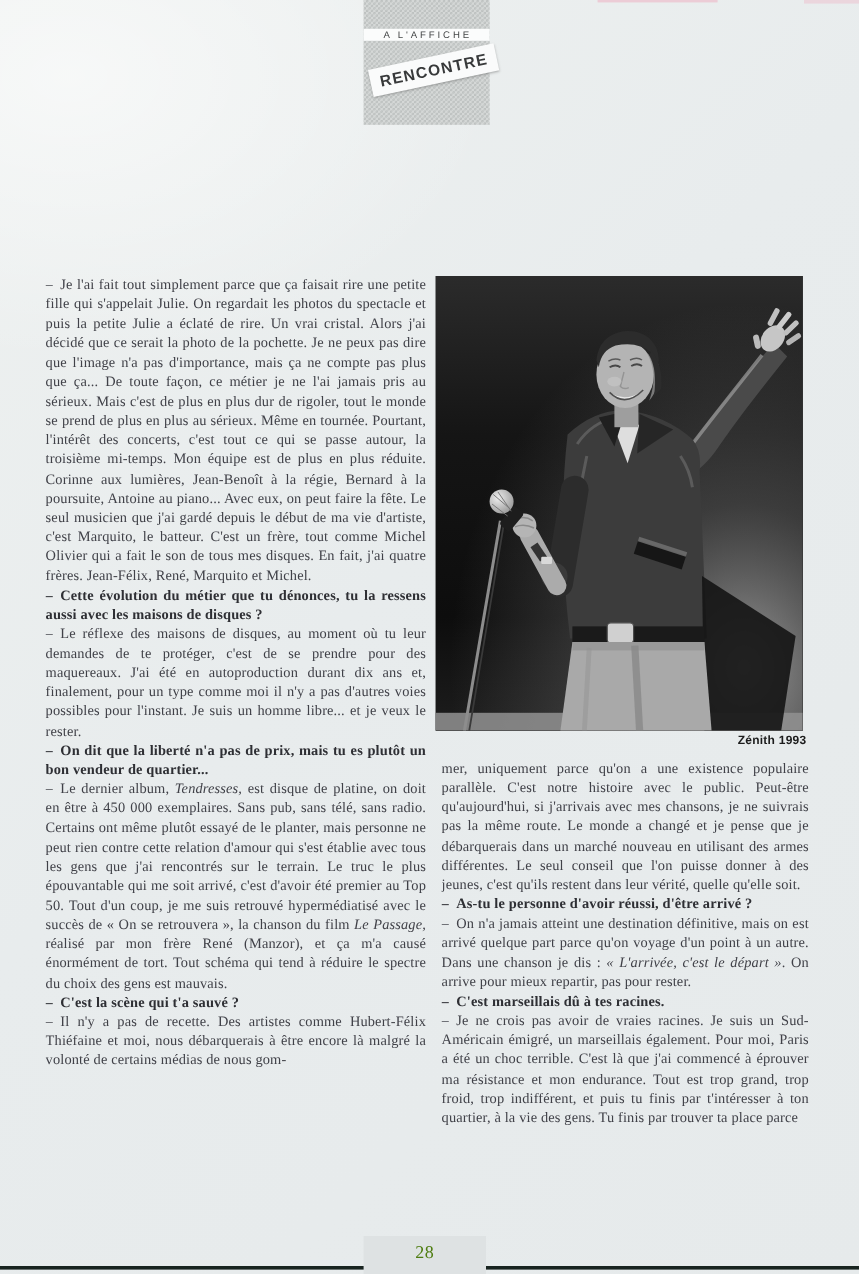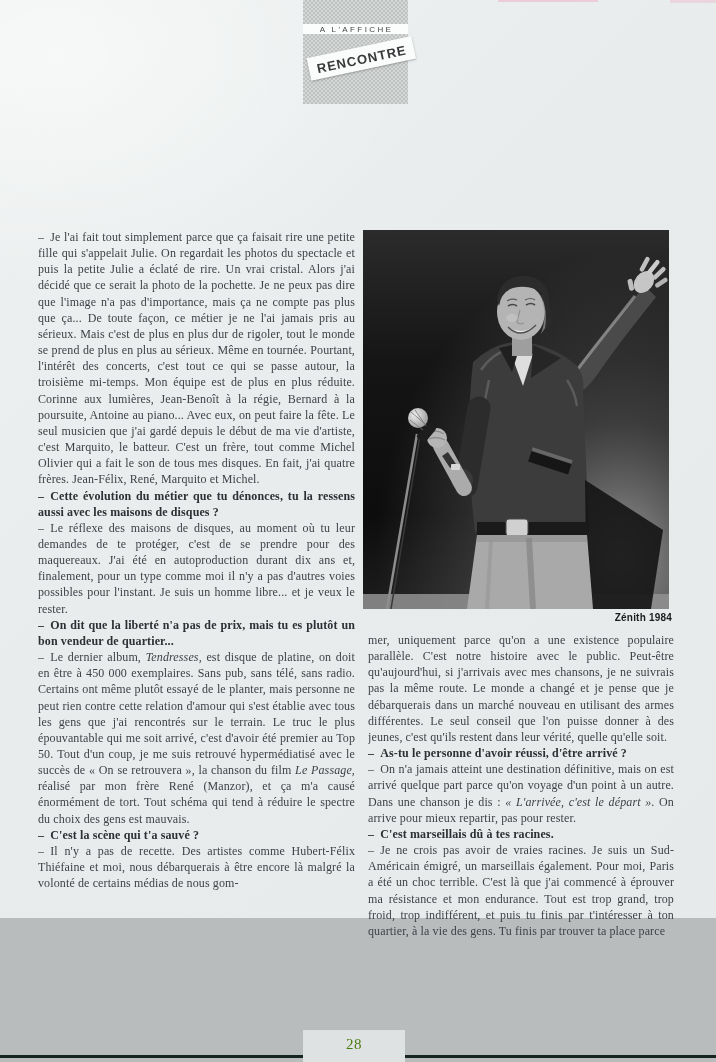--- a/index.html
+++ b/index.html
@@ -1,18 +1,18 @@
 <!DOCTYPE html>
 <html lang="fr"><head>
 <meta charset="utf-8">
 <style>
   html,body{margin:0;padding:0;}
   body{width:716px;height:1062px;overflow:hidden;background:#b9bcbd;}
   .page{
-    position:relative;width:716px;height:918px;
+    position:relative;width:716px;height:1062px;
     background:
       radial-gradient(ellipse 600px 400px at 8% 6%, rgba(255,255,255,.55), rgba(255,255,255,0) 60%),
       linear-gradient(135deg,#eef1f0 0%, #e8eced 45%, #e6eaeb 100%);
     font-family:"Liberation Serif","DejaVu Serif",serif;
   }
   
   .pink-a{position:absolute;left:498px;top:0;width:100px;height:2px;background:#ecc3d0;opacity:.8;}
   .pink-b{position:absolute;right:0;top:0;width:46px;height:3px;background:#ecc3d0;opacity:.55;}
   
   .header-block{
@@ -154,21 +154,21 @@
       <ellipse cx="149" cy="88" rx="6" ry="4" fill="#cfcfcf" opacity="0.45"></ellipse>
 
       <rect x="114" y="292" width="110" height="13" fill="#1a1a1a"></rect>
       <rect x="143" y="289" width="22" height="17" rx="3" fill="#d0d0d0" stroke="#4a4a4a"></rect>
       <path d="M114,305 L224,305 L230,379 L104,379 Z" fill="#a9a9a9"></path>
       <rect x="114" y="305" width="110" height="7" fill="#8f8f8f" opacity="0.6"></rect>
       <line x1="166" y1="308" x2="170" y2="379" stroke="#858585" stroke-width="6" opacity="0.7"></line>
       <line x1="128" y1="310" x2="124" y2="379" stroke="#939393" stroke-width="4" opacity="0.5"></line>
     </svg>
   </div>
-  <div class="photo-caption">Zénith 1984</div>
+  <div class="photo-caption">Zénith 1993</div>
 
   <div class="col col-left">
       <p class="para a"><span>– Je l'ai fait tout simplement parce que ça faisait rire une petite fille qui s'appelait Julie. On regardait les photos du spectacle et puis la petite Julie a éclaté de rire. Un vrai cristal. Alors j'ai décidé que ce serait la photo de la pochette. Je ne peux pas dire que l'image n'a pas d'importance, mais ça ne compte pas plus que ça... De toute façon, ce métier je ne l'ai jamais pris au sérieux. Mais c'est de plus en plus dur de rigoler, tout le monde se prend de plus en plus au sérieux. Même en tournée. Pourtant, l'intérêt des concerts, c'est tout ce qui se passe autour, la troisième mi-temps. Mon équipe est de plus en plus réduite. Corinne aux lumières, Jean-Benoît à la régie, Bernard à la poursuite, Antoine au piano... Avec eux, on peut faire la fête. Le seul musicien que j'ai gardé depuis le début de ma vie d'artiste, c'est Marquito, le batteur. C'est un frère, tout comme Michel Olivier qui a fait le son de tous mes disques. En fait, j'ai quatre frères. Jean-Félix, René, Marquito et Michel.</span></p>
       <p class="para q"><span>– Cette évolution du métier que tu dénonces, tu la ressens aussi avec les maisons de disques ?</span></p>
       <p class="para a"><span>– Le réflexe des maisons de disques, au moment où tu leur demandes de te protéger, c'est de se prendre pour des maquereaux. J'ai été en autoproduction durant dix ans et, finalement, pour un type comme moi il n'y a pas d'autres voies possibles pour l'instant. Je suis un homme libre... et je veux le rester.</span></p>
       <p class="para q"><span>– On dit que la liberté n'a pas de prix, mais tu es plutôt un bon vendeur de quartier...</span></p>
       <p class="para a"><span>– Le dernier album, </span><span class="it">Tendresses,</span><span> est disque de platine, on doit en être à 450&nbsp;000 exemplaires. Sans pub, sans télé, sans radio. Certains ont même plutôt essayé de le planter, mais personne ne peut rien contre cette relation d'amour qui s'est établie avec tous les gens que j'ai rencontrés sur le terrain. Le truc le plus épouvantable qui me soit arrivé, c'est d'avoir été premier au Top 50. Tout d'un coup, je me suis retrouvé hypermédiatisé avec le succès de «&nbsp;On se retrouvera&nbsp;», la chanson du film </span><span class="it">Le Passage,</span><span> réalisé par mon frère René (Manzor), et ça m'a causé énormément de tort. Tout schéma qui tend à réduire le spectre du choix des gens est mauvais.</span></p>
       <p class="para q"><span>– C'est la scène qui t'a sauvé ?</span></p>
       <p class="para a"><span>– Il n'y a pas de recette. Des artistes comme Hubert-Félix Thiéfaine et moi, nous débarquerais à être encore là malgré la volonté de certains médias de nous gom-</span></p>
     </div>

